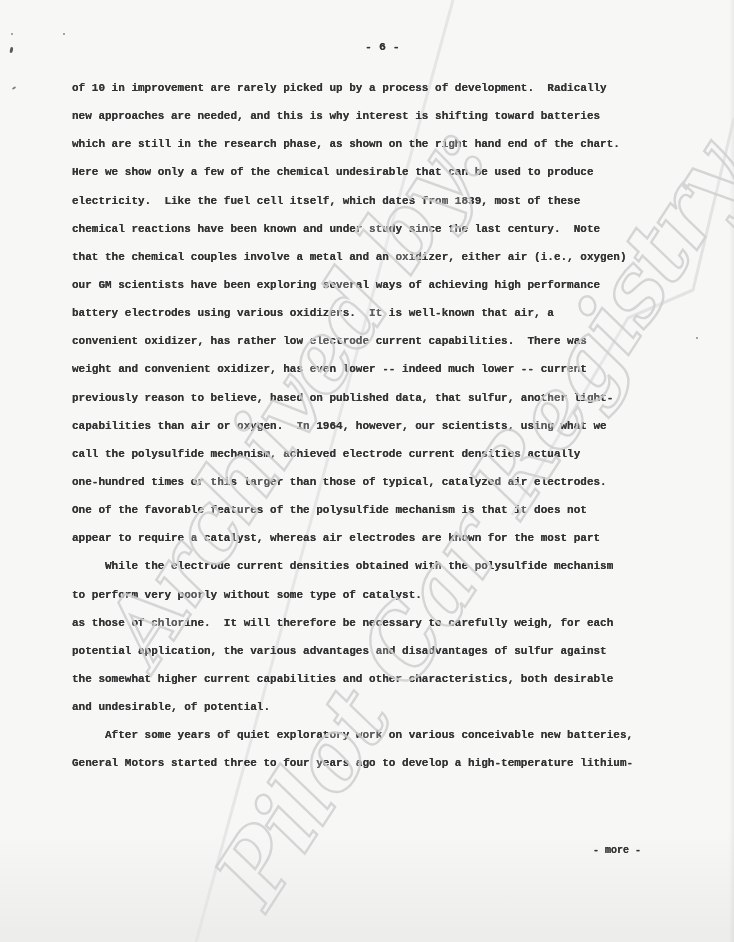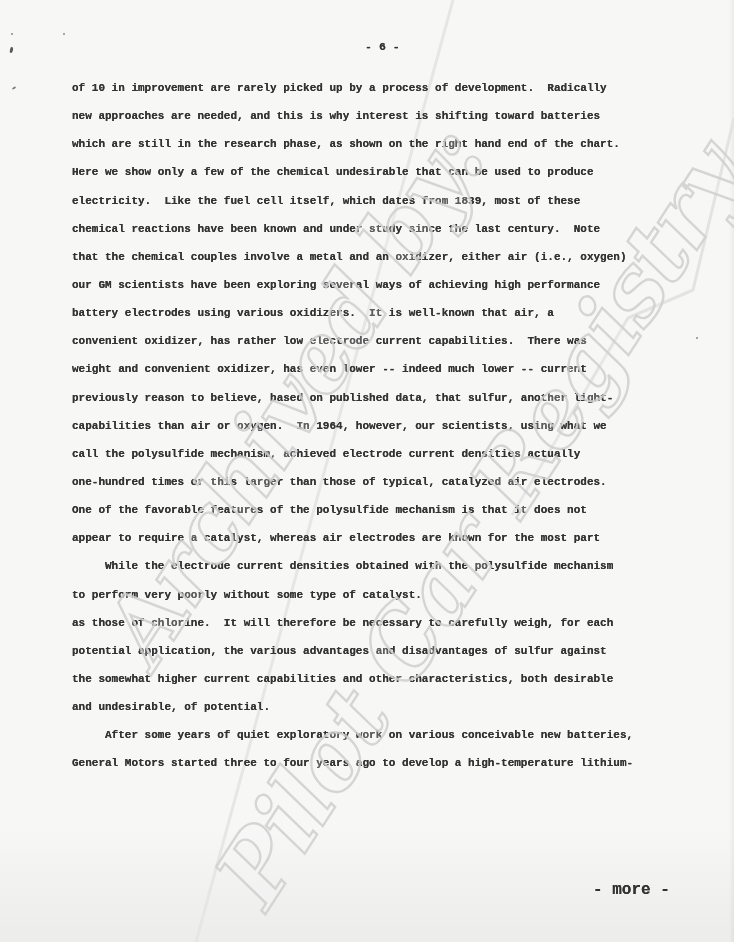--- a/index.html
+++ b/index.html
@@ -26,23 +26,22 @@
   .body-text{
     position:absolute;left:72px;top:74px;z-index:2;
   }
   .line{
     height:28.15px;line-height:28.15px;
     font-size:11px;font-weight:700;color:#333;white-space:pre;
     text-shadow:0 0 0.4px #444;
   }
   .footer{
     position:absolute;left:593px;top:845px;z-index:2;
-    font-size:16px;font-weight:700;color:#333;white-space:pre;
+    font-size:10px;font-weight:700;color:#333;white-space:pre;
     text-shadow:0 0 0.4px #444;
-    margin-top:36px;
   }
   .wm{
     position:absolute;z-index:3;white-space:nowrap;
     font-family:"DejaVu Serif", serif;font-style:italic;font-weight:700;
     font-size:92px;letter-spacing:-2px;
     color:rgba(246,246,246,0.25);
     -webkit-text-stroke:2.4px #d0d0d0;
     opacity:0.85;pointer-events:none;
   }
   .wm1{left:295px;top:395px;transform:translate(-50%,-50%) rotate(-57deg);}

